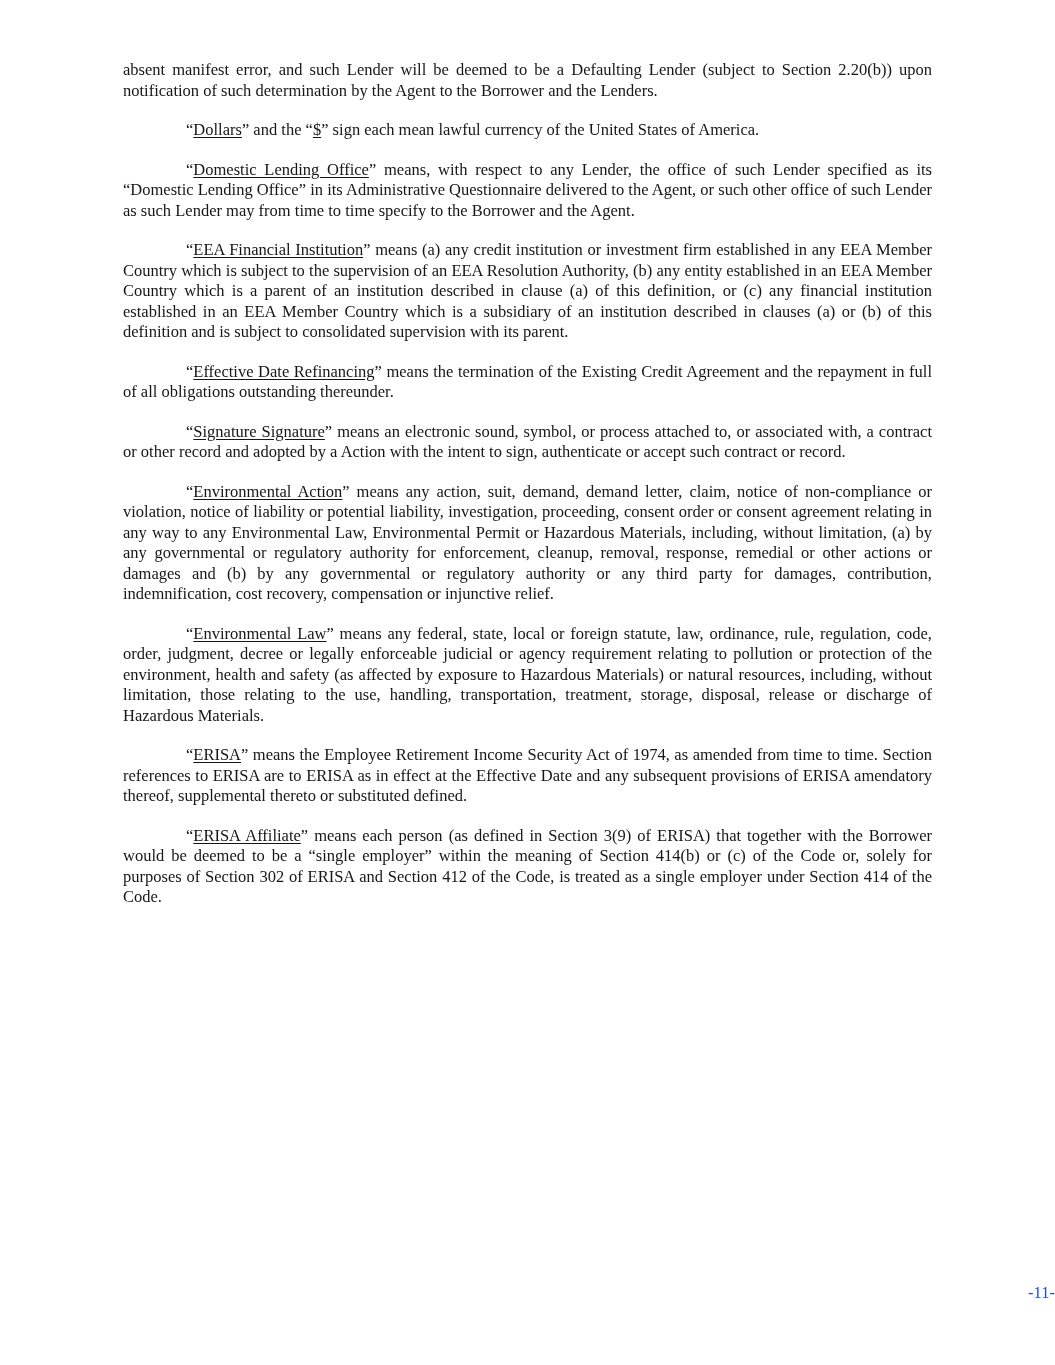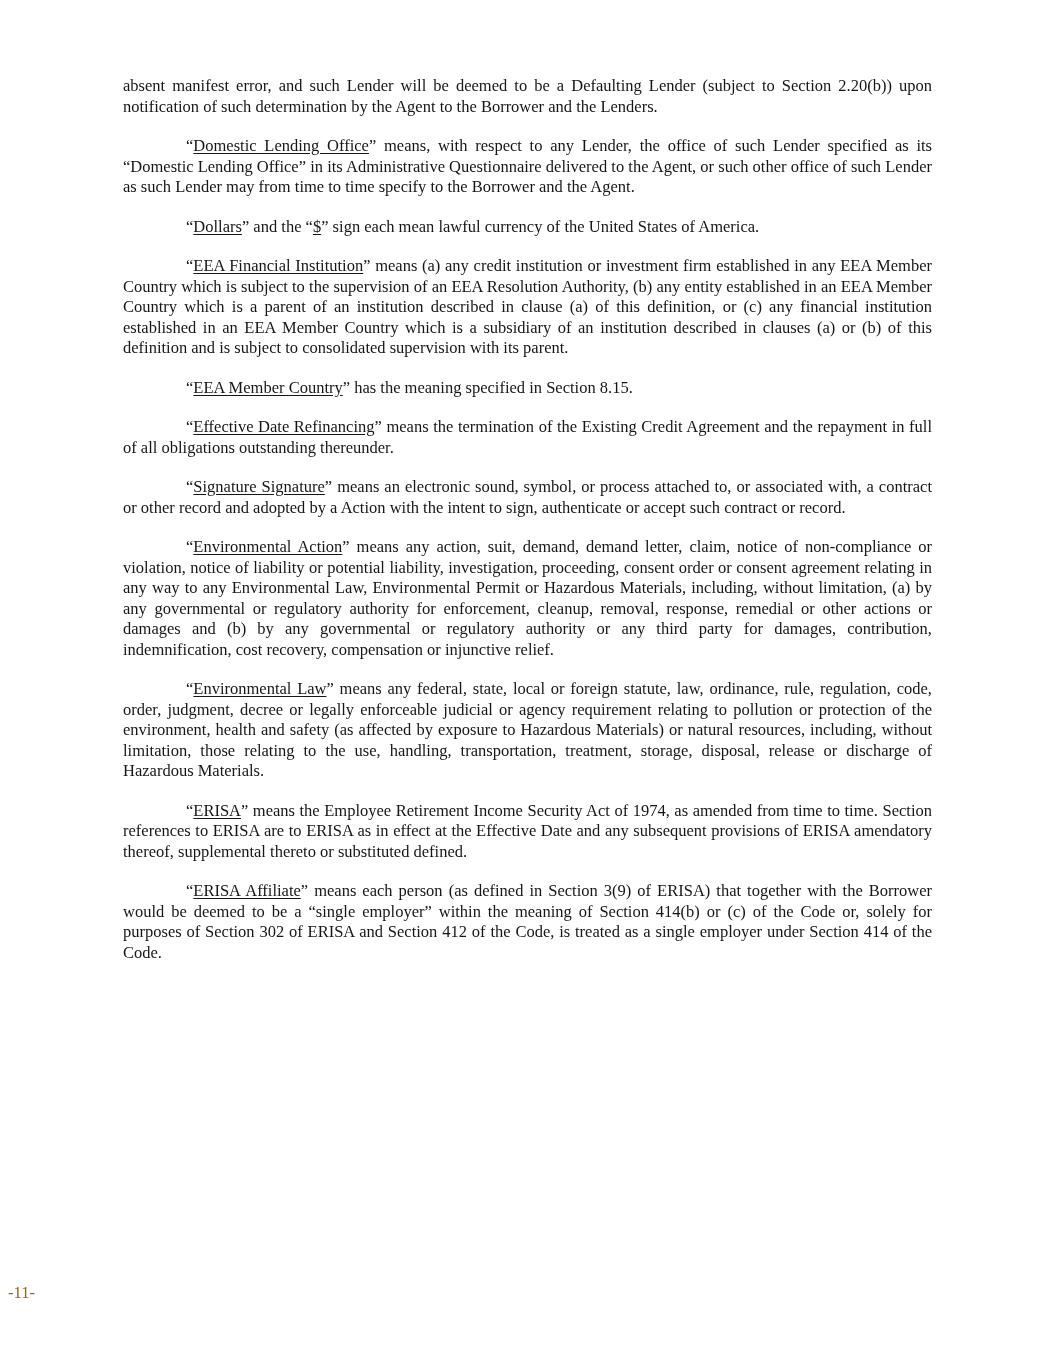--- a/index.html
+++ b/index.html
@@ -10,58 +10,57 @@
   .page {
     position: relative;
     width: 1055px;
     height: 1365px;
     background: #ffffff;
     color: #161616;
     font-family: "Liberation Serif", serif;
     font-size: 16.5px;
     line-height: 20.5px;
     box-sizing: border-box;
-    padding: 76px 123px 0 123px;
+    padding: 60px 123px 0 123px;
     overflow: hidden;
   }
   .doc-body p.para {
     margin: 0 0 19px 0;
     text-align: justify;
     text-justify: inter-word;
     text-indent: 63px;
     hyphens: none;
   }
   .doc-body p.para.no-indent {
     text-indent: 0;
   }
   .term {
     text-decoration: underline;
     text-underline-offset: 2px;
   }
   .page-number {
     position: absolute;
     top: 1283px;
-    left: 8px;
+    left: 0;
     right: 0;
-    text-align: left;
+    text-align: right;
     font-family: "Liberation Serif", serif;
     font-size: 16.5px;
-    color: #a16207;
+    color: #1d4ed8;
   }
 </style>
 </head>
 <body>
 
 <div class="page">
   <div class="doc-body" id="doc-body">
       <p class="para no-indent"><span>absent manifest error, and such Lender will be deemed to be a Defaulting Lender (subject to Section 2.20(b)) upon notification of such determination by the Agent to the Borrower and the Lenders.</span></p>
+      <p class="para"><span>“</span><span class="term">Dollars</span><span>” and the “</span><span class="term">$</span><span>” sign each mean lawful currency of the United States of America.</span></p>
       <p class="para"><span>“</span><span class="term">Domestic Lending Office</span><span>” means, with respect to any Lender, the office of such Lender specified as its “Domestic Lending Office” in its Administrative Questionnaire delivered to the Agent, or such other office of such Lender as such Lender may from time to time specify to the Borrower and the Agent.</span></p>
-      <p class="para"><span>“</span><span class="term">Dollars</span><span>” and the “</span><span class="term">$</span><span>” sign each mean lawful currency of the United States of America.</span></p>
       <p class="para"><span>“</span><span class="term">EEA Financial Institution</span><span>” means (a) any credit institution or investment firm established in any EEA Member Country which is subject to the supervision of an EEA Resolution Authority, (b) any entity established in an EEA Member Country which is a parent of an institution described in clause (a) of this definition, or (c) any financial institution established in an EEA Member Country which is a subsidiary of an institution described in clauses (a) or (b) of this definition and is subject to consolidated supervision with its parent.</span></p>
-      <p class="para"><span>“</span><span class="term">EEA Member Country</span><span>” has the meaning specified in Section 8.15.</span></p>
       <p class="para"><span>“</span><span class="term">Effective Date Refinancing</span><span>” means the termination of the Existing Credit Agreement and the repayment in full of all obligations outstanding thereunder.</span></p>
       <p class="para"><span>“</span><span class="term">Signature Signature</span><span>” means an electronic sound, symbol, or process attached to, or associated with, a contract or other record and adopted by a Action with the intent to sign, authenticate or accept such contract or record.</span></p>
       <p class="para"><span>“</span><span class="term">Environmental Action</span><span>” means any action, suit, demand, demand letter, claim, notice of non-compliance or violation, notice of liability or potential liability, investigation, proceeding, consent order or consent agreement relating in any way to any Environmental Law, Environmental Permit or Hazardous Materials, including, without limitation, (a) by any governmental or regulatory authority for enforcement, cleanup, removal, response, remedial or other actions or damages and (b) by any governmental or regulatory authority or any third party for damages, contribution, indemnification, cost recovery, compensation or injunctive relief.</span></p>
       <p class="para"><span>“</span><span class="term">Environmental Law</span><span>” means any federal, state, local or foreign statute, law, ordinance, rule, regulation, code, order, judgment, decree or legally enforceable judicial or agency requirement relating to pollution or protection of the environment, health and safety (as affected by exposure to Hazardous Materials) or natural resources, including, without limitation, those relating to the use, handling, transportation, treatment, storage, disposal, release or discharge of Hazardous Materials.</span></p>
       <p class="para"><span>“</span><span class="term">ERISA</span><span>” means the Employee Retirement Income Security Act of 1974, as amended from time to time. Section references to ERISA are to ERISA as in effect at the Effective Date and any subsequent provisions of ERISA amendatory thereof, supplemental thereto or substituted defined.</span></p>
       <p class="para"><span>“</span><span class="term">ERISA Affiliate</span><span>” means each person (as defined in Section 3(9) of ERISA) that together with the Borrower would be deemed to be a “single employer” within the meaning of Section 414(b) or (c) of the Code or, solely for purposes of Section 302 of ERISA and Section 412 of the Code, is treated as a single employer under Section 414 of the Code.</span></p>
     </div>
   <div class="page-number">-11-</div>
 </div>
 

